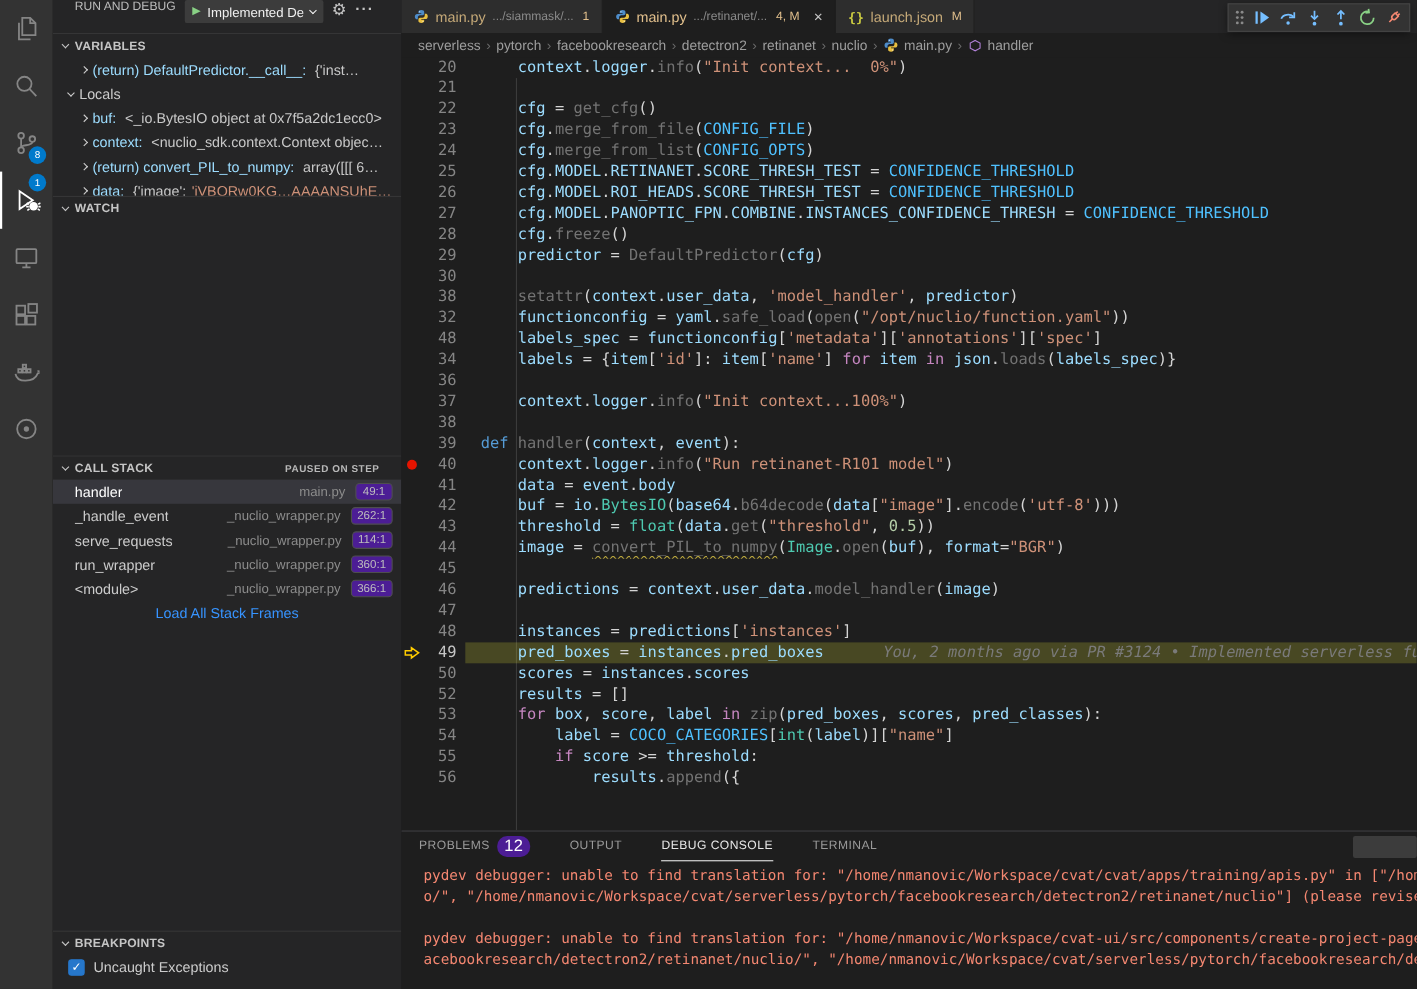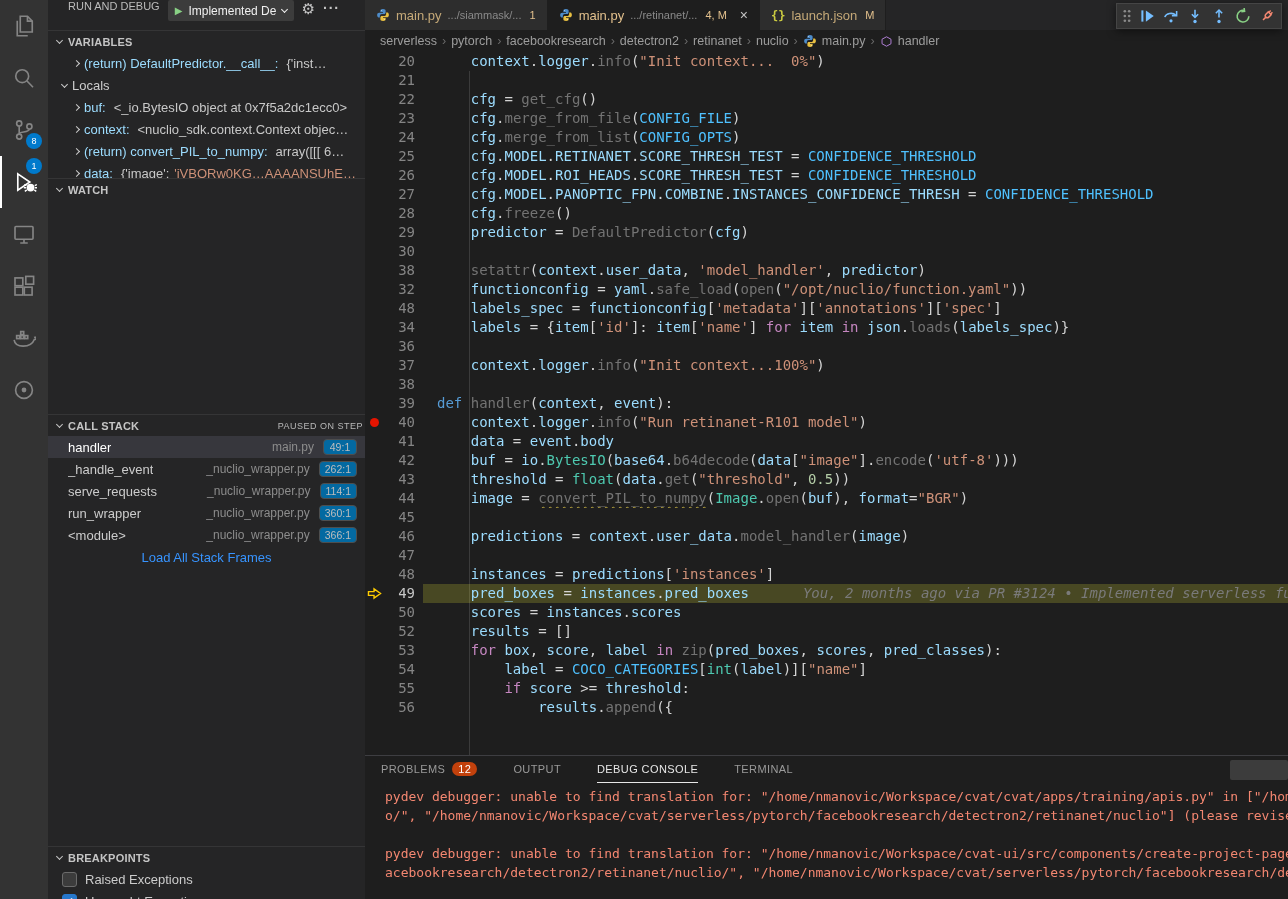--- a/index.html
+++ b/index.html
@@ -24,35 +24,35 @@
   .cfg-label{flex:1;overflow:hidden;white-space:nowrap}
   .chev{width:5px;height:5px;border-right:1.2px solid currentColor;border-bottom:1.2px solid currentColor;display:inline-block;flex:none}
   .chev.down{transform:rotate(45deg);margin-top:-2px}
   .chev.right{transform:rotate(-45deg)}
   .sb-gear{color:#c5c5c5;font-size:15px;cursor:pointer}
   .sb-more{color:#c5c5c5;font-size:14px;font-weight:bold;letter-spacing:1px;cursor:pointer}
 
   .section{position:absolute;left:0;right:0;background:#252526}
   .sec-head{height:22px;display:flex;align-items:center;gap:6px;padding-left:9px;font-size:11px;font-weight:700;color:#c5c5c5;
     border-top:1px solid rgba(128,128,128,.18);letter-spacing:.2px}
-  .paused{margin-left:auto;margin-right:2px;font-size:9px;font-weight:400;color:#b8b8b8;letter-spacing:.5px}
+  .paused{margin-left:auto;margin-right:20px;font-size:9px;font-weight:700;color:#b8b8b8;letter-spacing:.5px}
   .sec-body{overflow:hidden}
 
   .row{height:22px;display:flex;align-items:center;gap:5px;font-size:13px;color:#cccccc;white-space:nowrap;overflow:hidden;cursor:pointer}
   .scope{padding-left:14px}
   .vrow{padding-left:26px}
   .vname{color:#9cdcfe}
   .vval{color:#c8c8c8;margin-left:3px}
   .vstr{color:#ce9178}
 
   .frame{height:22px;display:flex;align-items:center;padding:0 8px 0 20px;font-size:13px;color:#cccccc;cursor:pointer}
   .frame.sel{background:#37373d;color:#ffffff}
   .fname{white-space:nowrap;overflow:hidden}
   .fsrc{margin-left:auto;color:#8c8c8c;font-size:12px;padding-right:9px;white-space:nowrap}
-  .fbadge{background:#0369a1;border:1px solid #4e4e4e;border-radius:4px;font-size:10.5px;color:#bdbdbd;padding:1px 5px;min-width:34px;text-align:center;flex:none}
+  .fbadge{background:#4c1d95;border:1px solid #4e4e4e;border-radius:4px;font-size:10.5px;color:#bdbdbd;padding:1px 5px;min-width:34px;text-align:center;flex:none}
   .stack-link{height:22px;display:flex;align-items:center;justify-content:center;color:#3794ff;font-size:13px;cursor:pointer}
 
   .bprow{height:22px;display:flex;align-items:center;gap:8px;padding-left:14px;font-size:13px;color:#cccccc}
   .cb{width:15px;height:15px;border:1px solid #6b6b6b;border-radius:3px;background:#3c3c3c;display:flex;align-items:center;justify-content:center;
     font-size:11px;color:#fff;flex:none;cursor:pointer}
   .cb.on{background:#2677cb;border-color:#2677cb}
 
   
   #main{position:absolute;left:365px;top:0;width:923px;height:899px;background:#1e1e1e}
   #tabbar{position:absolute;top:0;left:0;right:0;height:30px;background:#252526;display:flex}
@@ -89,21 +89,21 @@
   .blame{color:#7a7a7a;font-style:italic;margin-left:54px}
   .tw{color:#d4d4d4}.tv{color:#9cdcfe}.tf{color:#737373}.tk{color:#569cd6}.tc{color:#c586c0}
   .ts{color:#ce9178}.tn{color:#b5cea8}.tt{color:#4ec9b0}.tb{color:#4fc1ff}.tp{color:#d4d4d4}
   .sq{text-decoration:underline;text-decoration-style:wavy;text-decoration-color:#b8a53c;text-underline-offset:3px;text-decoration-thickness:1px}
 
   
   #panel{position:absolute;left:0;right:0;top:755px;bottom:0;background:#1e1e1e;border-top:1px solid #3e3e42}
   #panel-tabs{height:27px;display:flex;align-items:stretch;gap:36px;padding-left:16px;font-size:11px;color:#9a9a9a;letter-spacing:.4px;position:relative}
   .ptab{display:flex;align-items:center;gap:7px;border-bottom:1px solid transparent;cursor:pointer}
   .ptab.active{color:#e7e7e7;border-bottom-color:#e7e7e7}
-  .pbadge{background:#c2410c;color:#ffffff;border-radius:9px;padding:1px 6px;font-size:11px}
+  .pbadge{background:#4c1d95;color:#ffffff;border-radius:9px;padding:1px 6px;font-size:15px}
   #panel-filter{position:absolute;right:0;top:4px;width:58px;height:20px;background:#3c3c3c;border-radius:2px}
   #panel-content{padding:4px 0 0 20px;font-family:"DejaVu Sans Mono","Liberation Mono",monospace;
     font-size:13px;line-height:19px;color:#f48771;white-space:pre;overflow:hidden}
 </style>
 </head>
 <body>
 
 <div id="app">
   <div id="activitybar">
       <div class="ab-item">
@@ -276,24 +276,20 @@
         </div>
       <div class="stack-link">Load All Stack Frames</div>
     </div>
 
     <div class="section" id="sec-bp" style="top:846px;height:66px">
       <div class="sec-head">
         <span class="chev down"></span>
         <span>BREAKPOINTS</span>
       </div>
       <div id="bp-body">
-          <div class="bprow">
-            <span class="cb"></span>
-            <span>Raised Exceptions</span>
-          </div>
           <div class="bprow">
             <span class="cb on">✓</span>
             <span>Uncaught Exceptions</span>
           </div>
         </div>
     </div>
   </div>
 
   <div id="main">
     <div id="tabbar">

